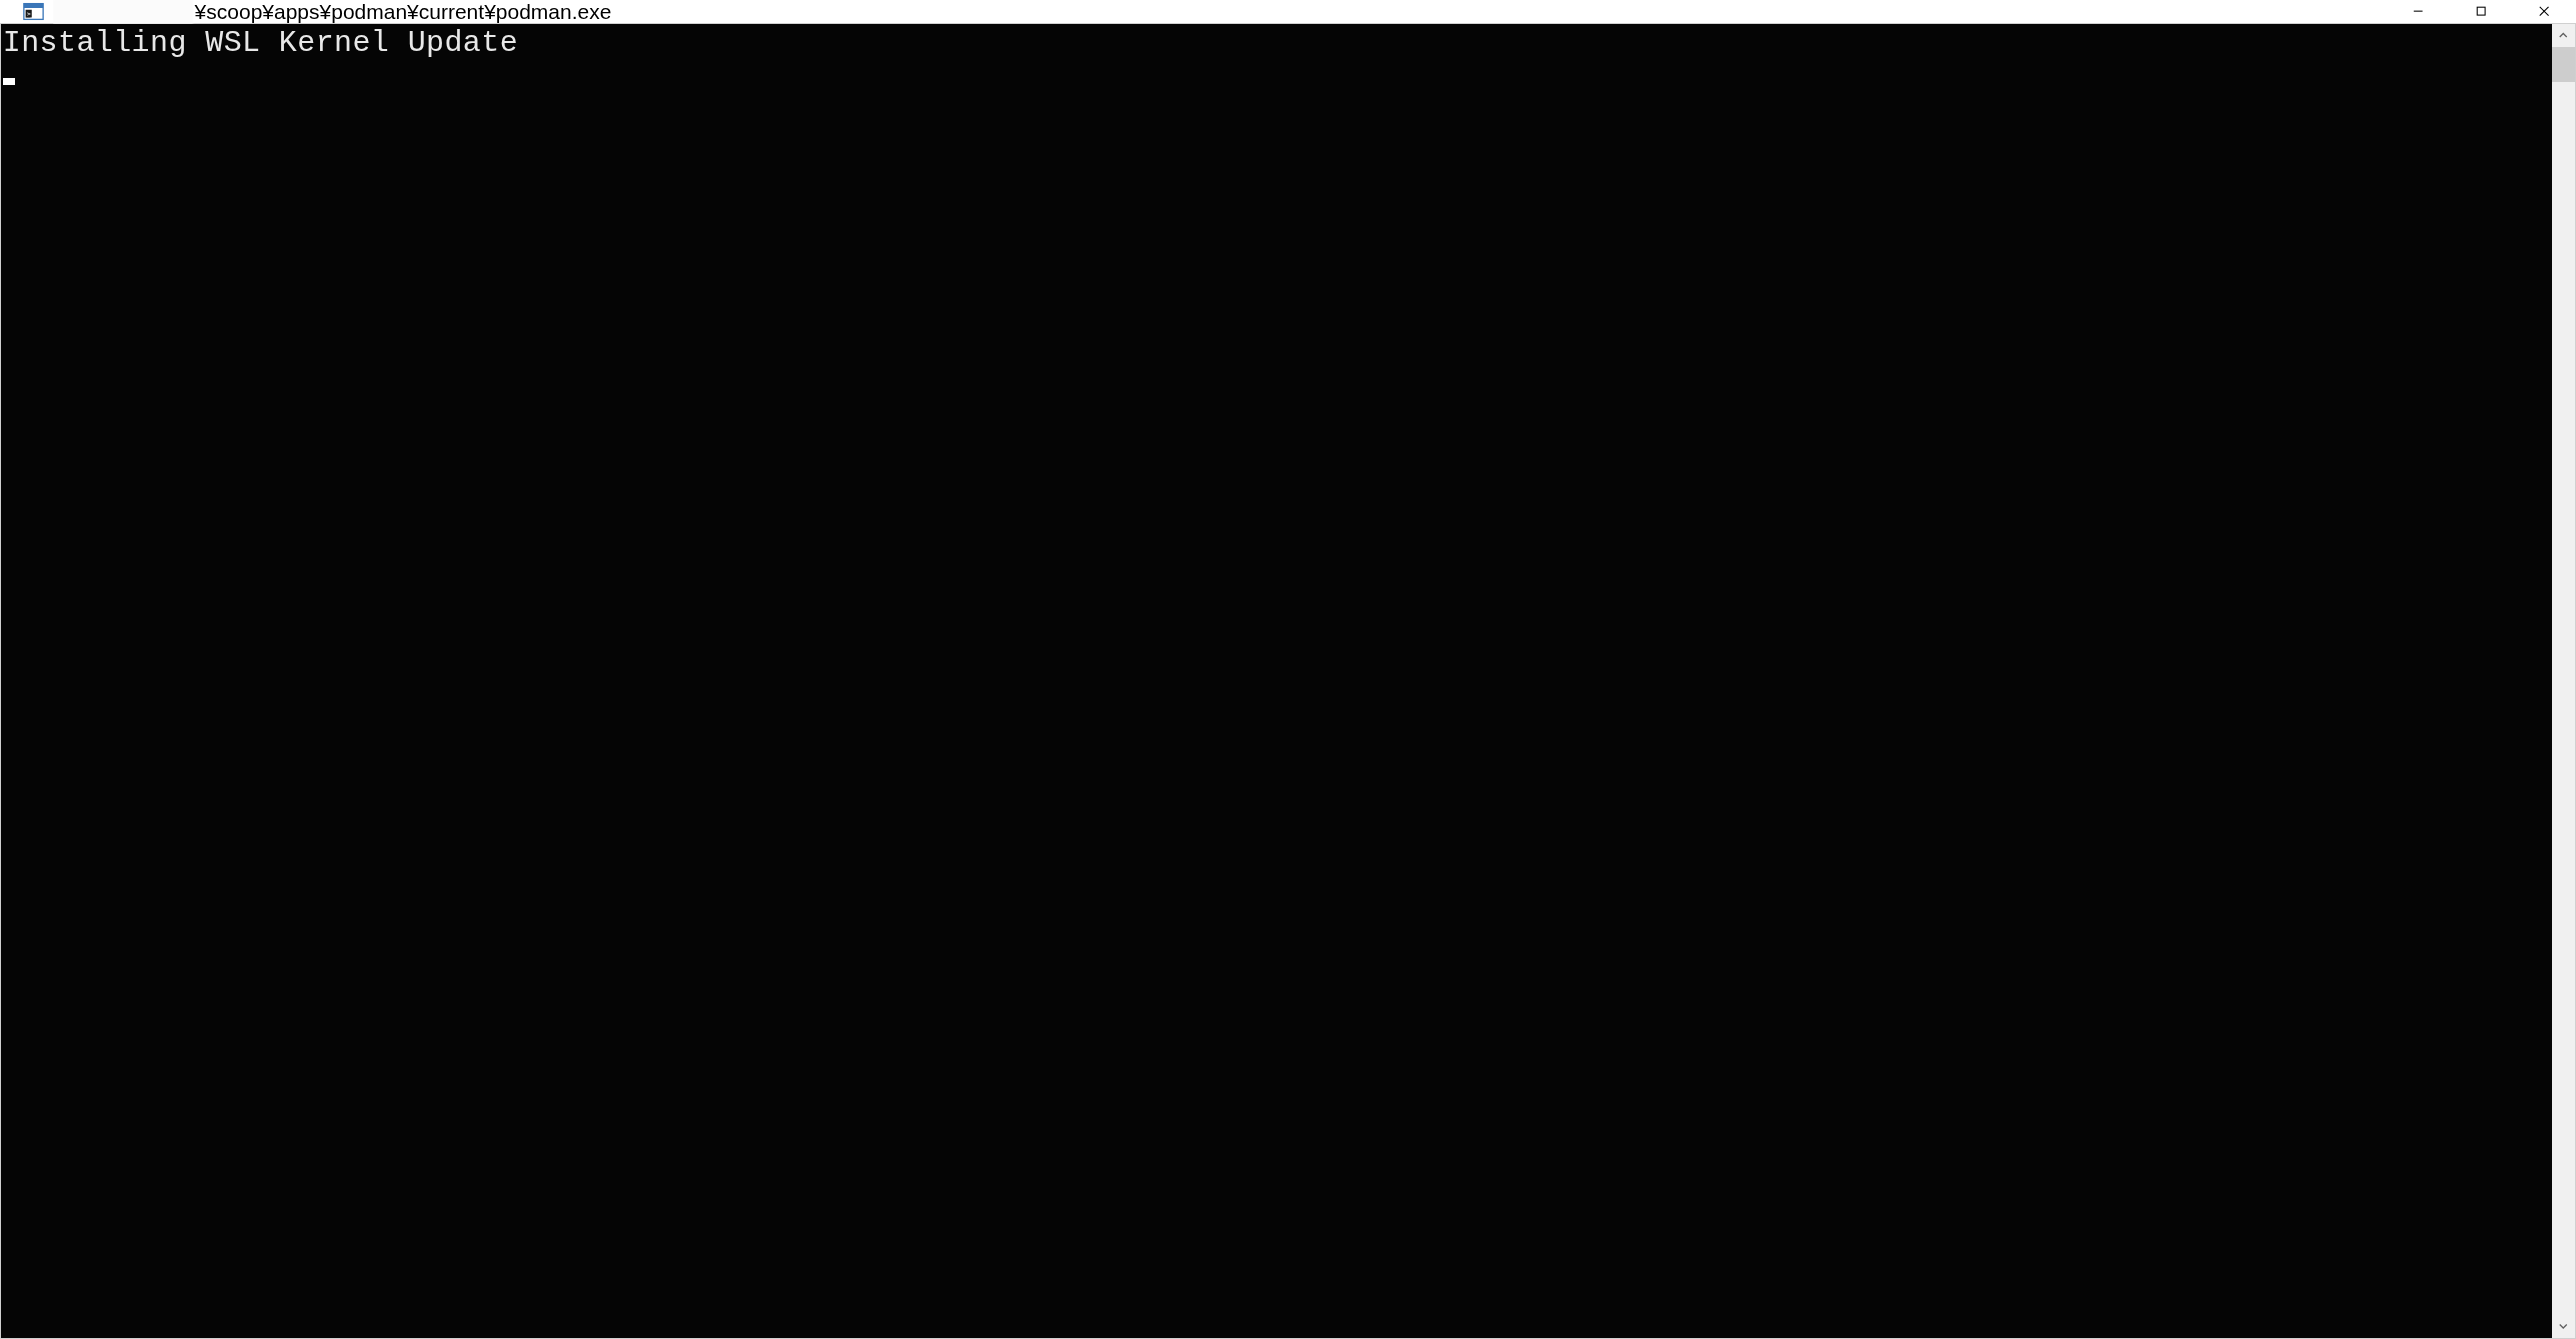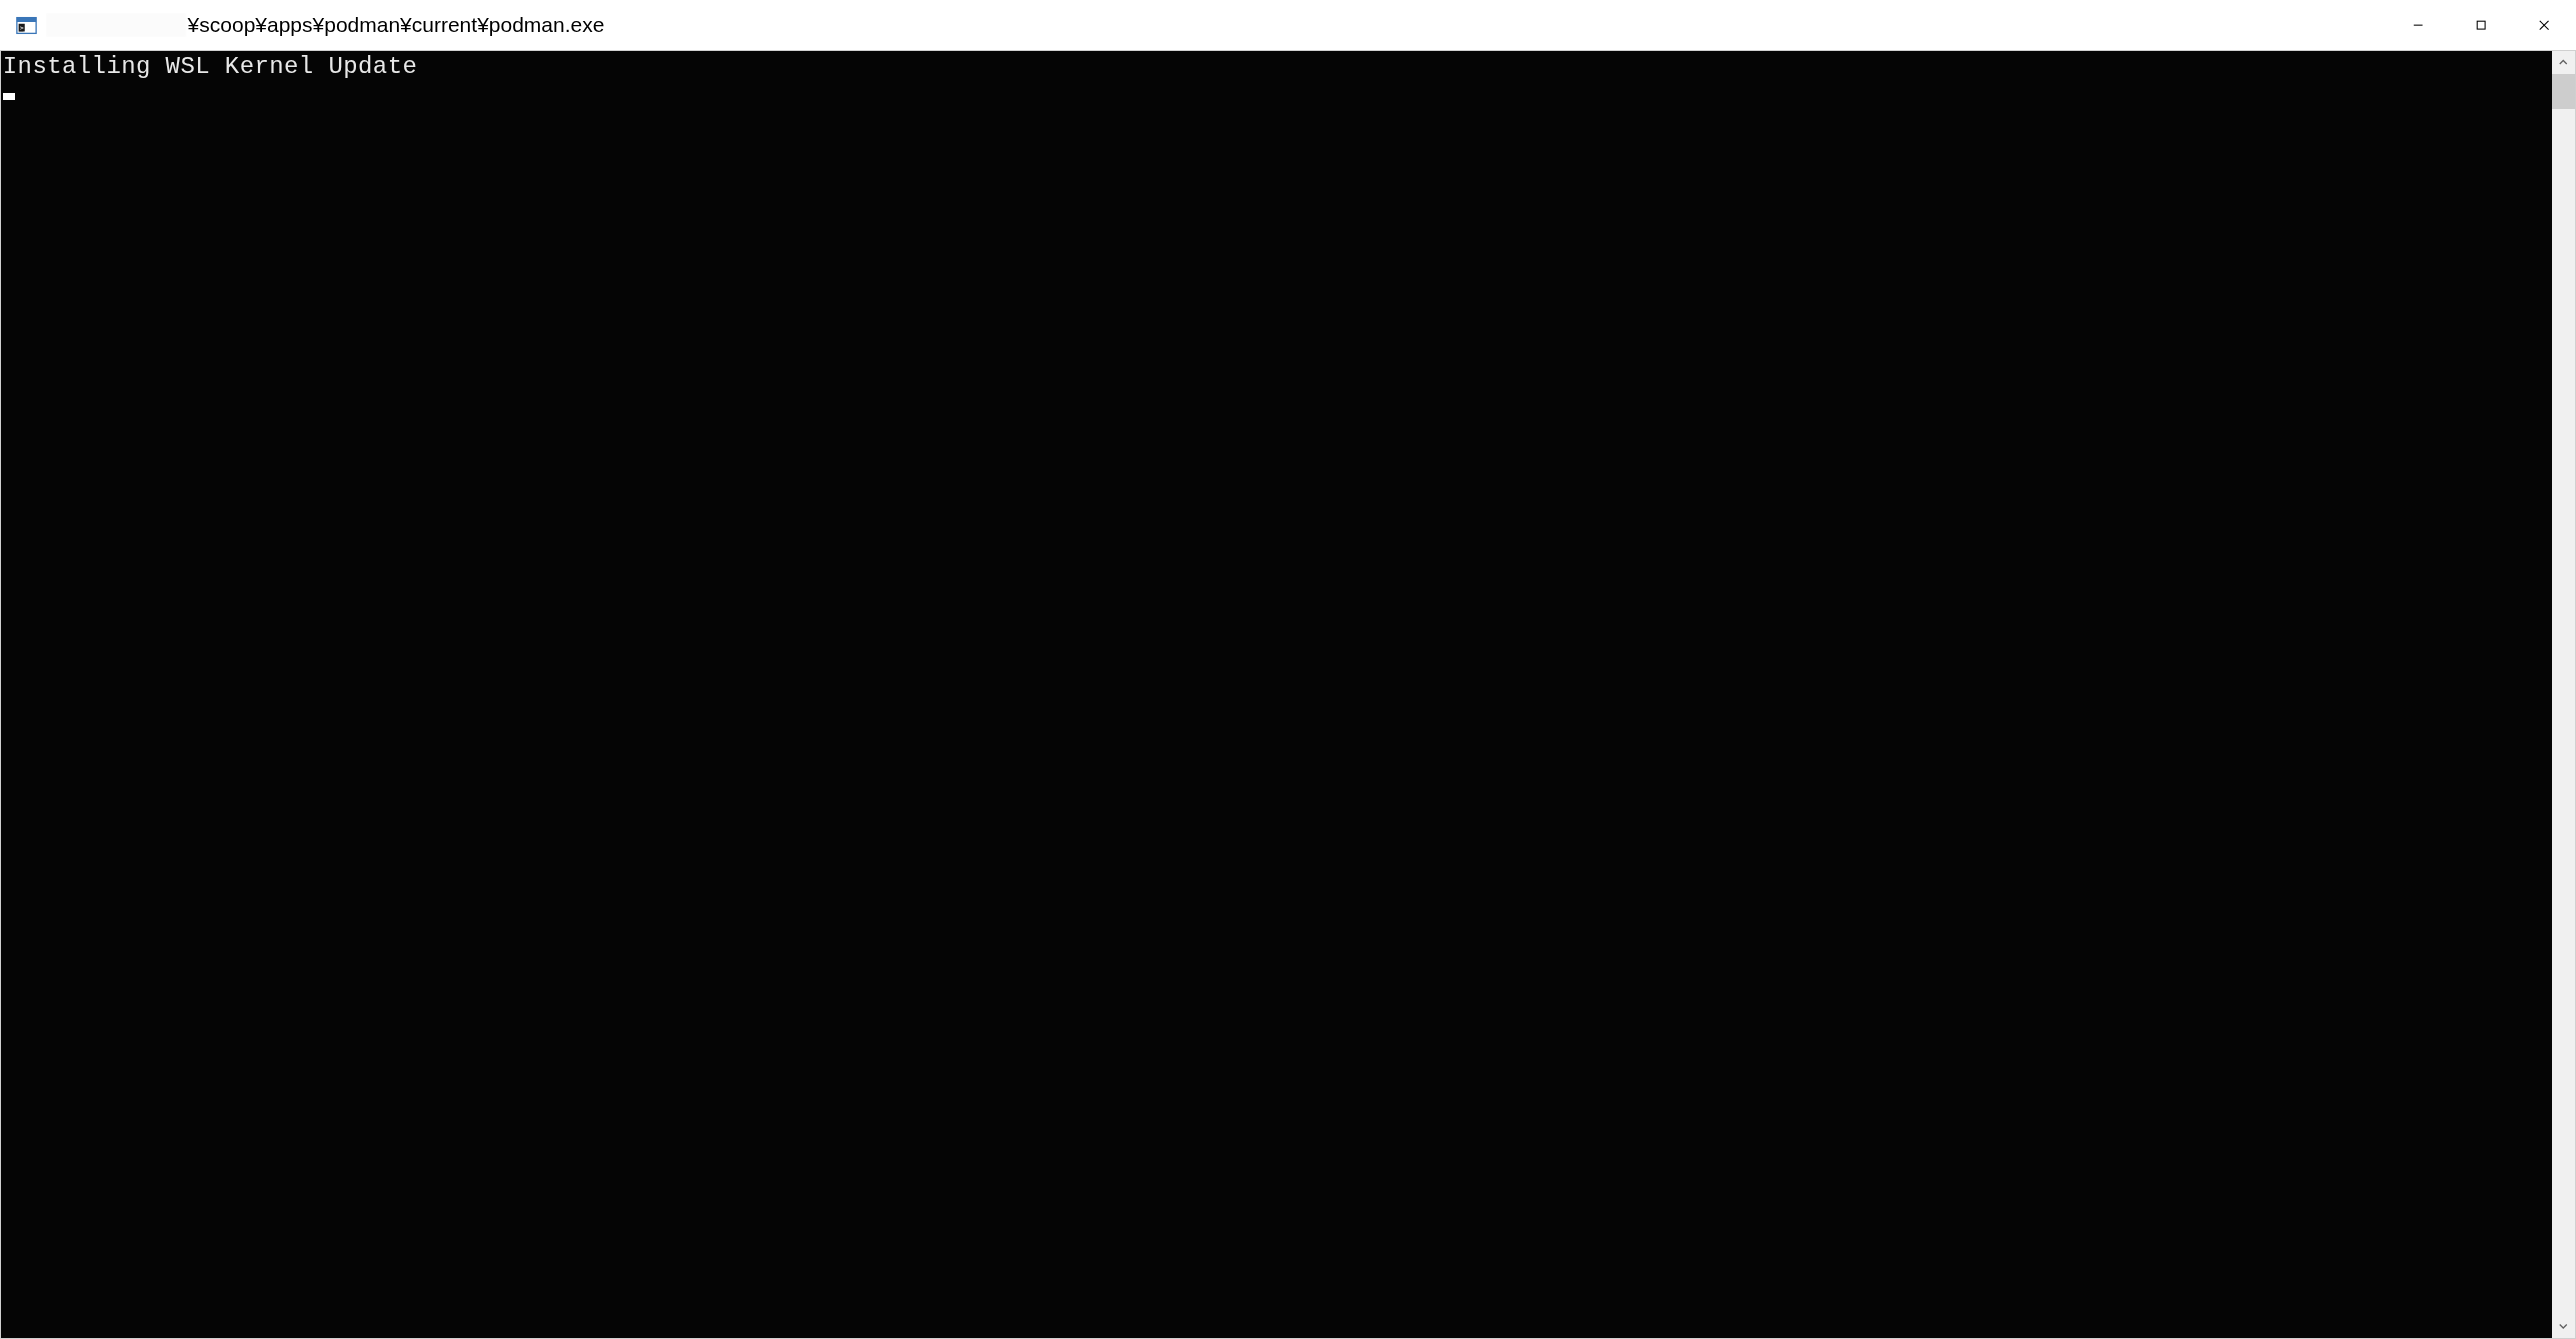--- a/index.html
+++ b/index.html
@@ -10,26 +10,26 @@
     body {
       font-family: "Segoe UI", Tahoma, sans-serif;
       background: #ffffff;
       width: 100%;
       height: 100vh;
       display: flex;
       flex-direction: column;
       overflow: hidden;
     }
     .title-bar {
-      height: 51px;
+      height: 24px;
       background: #ffffff;
       border-bottom: 0.9px solid #d0d0d0;
       display: flex;
       align-items: center;
-      padding-left: 16px;
+      padding-left: 23px;
       position: relative;
       flex-shrink: 0;
     }
     .app-icon {
       width: 21px;
       height: 21px;
       margin-right: 8.8px;
       flex-shrink: 0;
     }
     .title-text {
@@ -74,21 +74,21 @@
       flex: 1;
       min-height: 0;
       border: 0.9px solid #d0d0d0;
       border-top: none;
     }
     .terminal {
       flex: 1;
       background: #050505;
       color: #e8e8e8;
       font-family: "MS Gothic", "Consolas", "Courier New", monospace;
-      font-size: 24px;
+      font-size: 30px;
       line-height: 1.15;
       padding: 1.8px 1.8px;
       overflow: hidden;
       position: relative;
       letter-spacing: 0.4px;
     }
     .terminal-line {
       white-space: pre;
     }
     .cursor {

